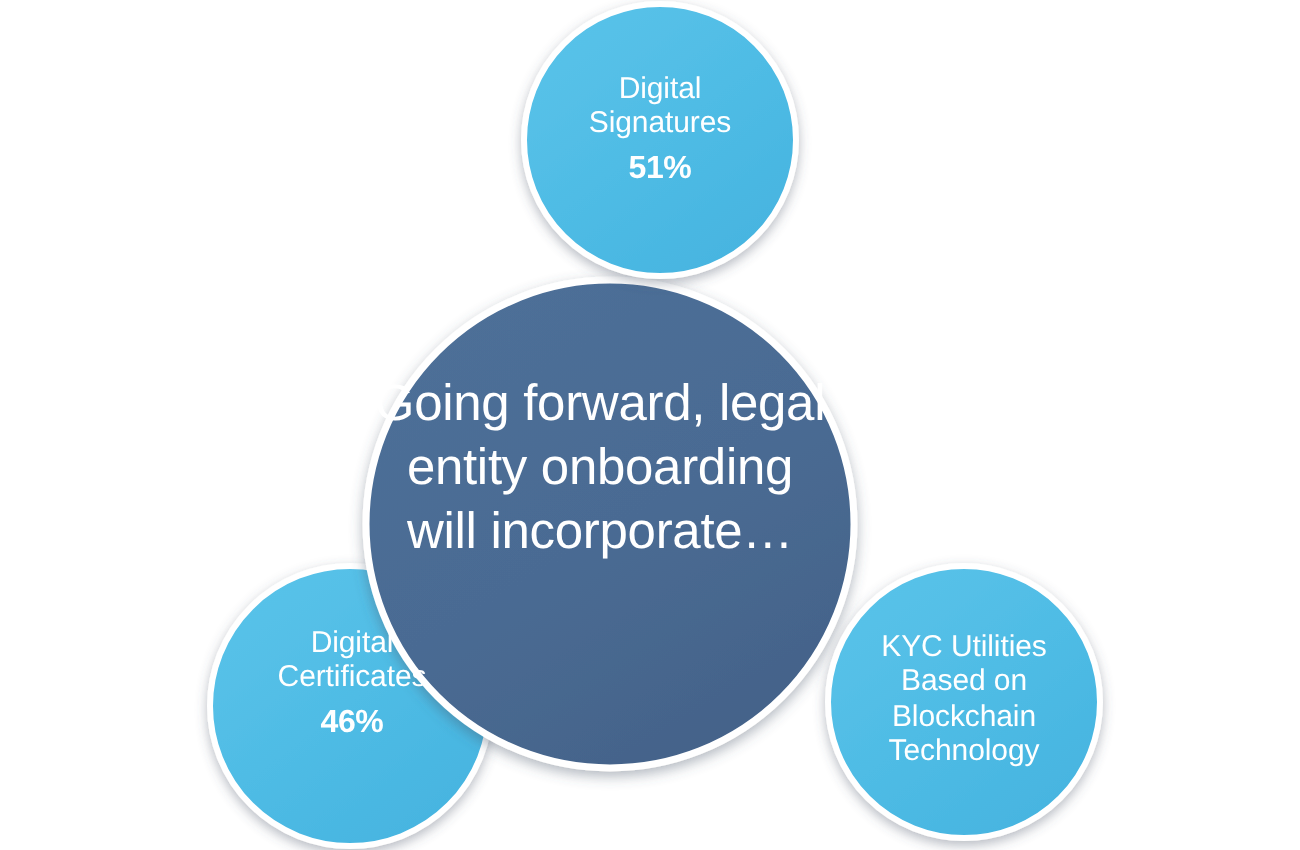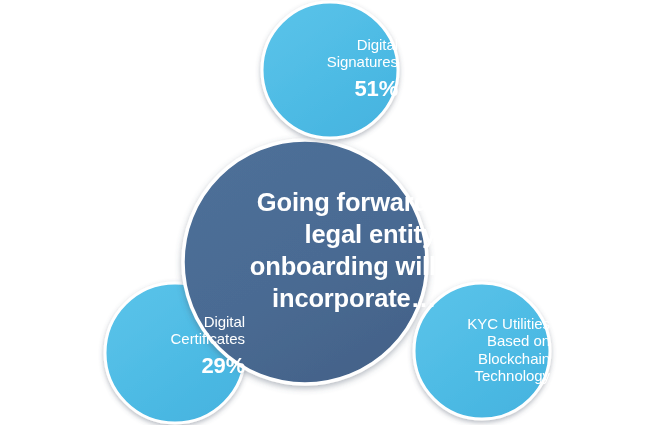--- a/index.html
+++ b/index.html
@@ -20,44 +20,44 @@
   }
   #stage svg {
     position: absolute;
     top: 0;
     left: 0;
     width: 650px;
     height: 425px;
   }
   .node-label {
     position: absolute;
-    text-align: right;
+    text-align: center;
     color: #ffffff;
     line-height: 1.16;
     pointer-events: none;
     -webkit-font-smoothing: antialiased;
   }
   
   #hub-label {
-    left: 204px;
+    left: 184px;
     top: 186px;
     width: 232px;
     font-size: 25.5px;
     line-height: 1.26;
-    font-weight: 700;
+    font-weight: 400;
     letter-spacing: -0.15px;
   }
   
   .sat-title {
     font-size: 15px;
     font-weight: 400;
     letter-spacing: -0.05px;
   }
   .sat-value {
-    font-size: 22px;
+    font-size: 16px;
     font-weight: 700;
     margin-top: 5px;
     letter-spacing: -0.2px;
   }
   #sat-top-label {
     left: 262px;
     top: 36px;
     width: 136px;
   }
   #sat-left-label {
@@ -111,21 +111,21 @@
 
   <div class="node-label" id="sat-top-label">
     <div class="sat-title" style="white-space: pre-line;">Digital
 Signatures</div>
     <div class="sat-value">51%</div>
   </div>
 
   <div class="node-label" id="sat-left-label">
     <div class="sat-title" style="white-space: pre-line;">Digital
 Certificates</div>
-    <div class="sat-value">29%</div>
+    <div class="sat-value">46%</div>
   </div>
 
   <div class="node-label" id="sat-right-label">
     <div class="sat-title" style="white-space: pre-line;">KYC Utilities
 Based on
 Blockchain
 Technology</div>
   </div>
 
 </div>

